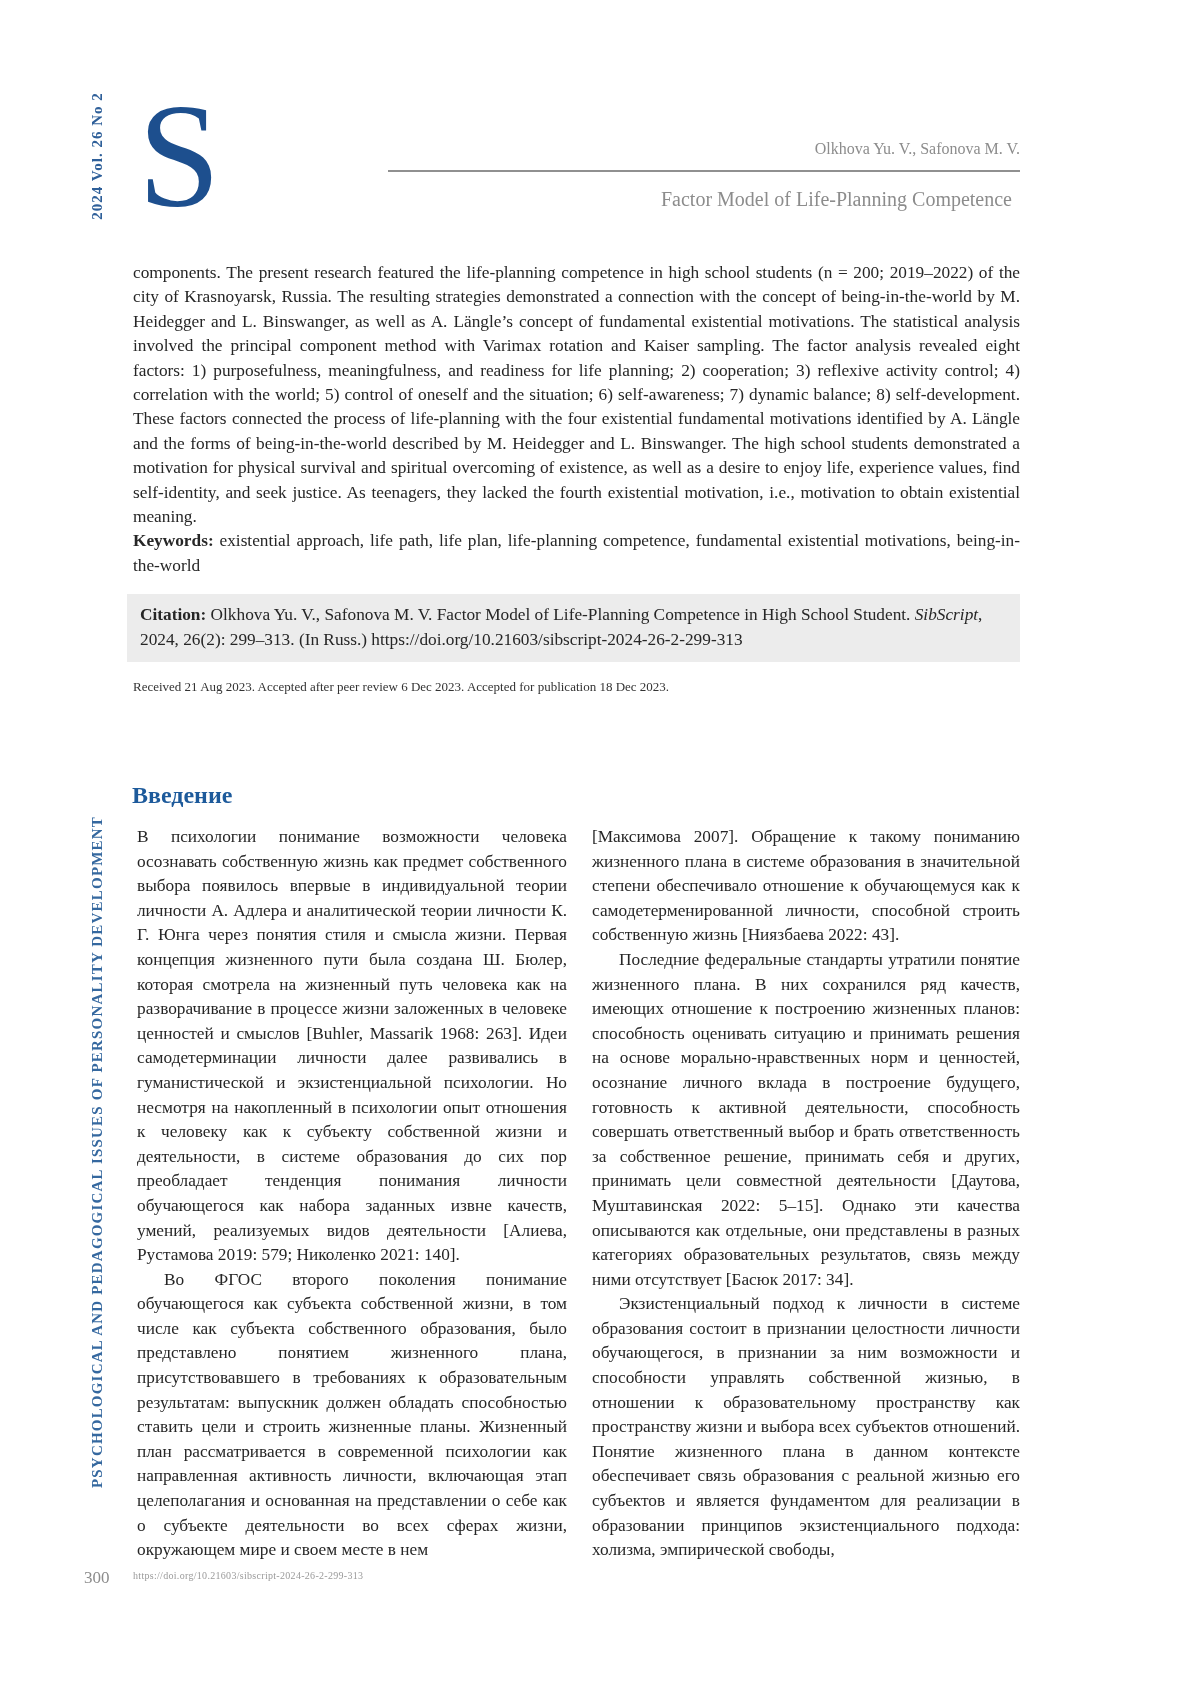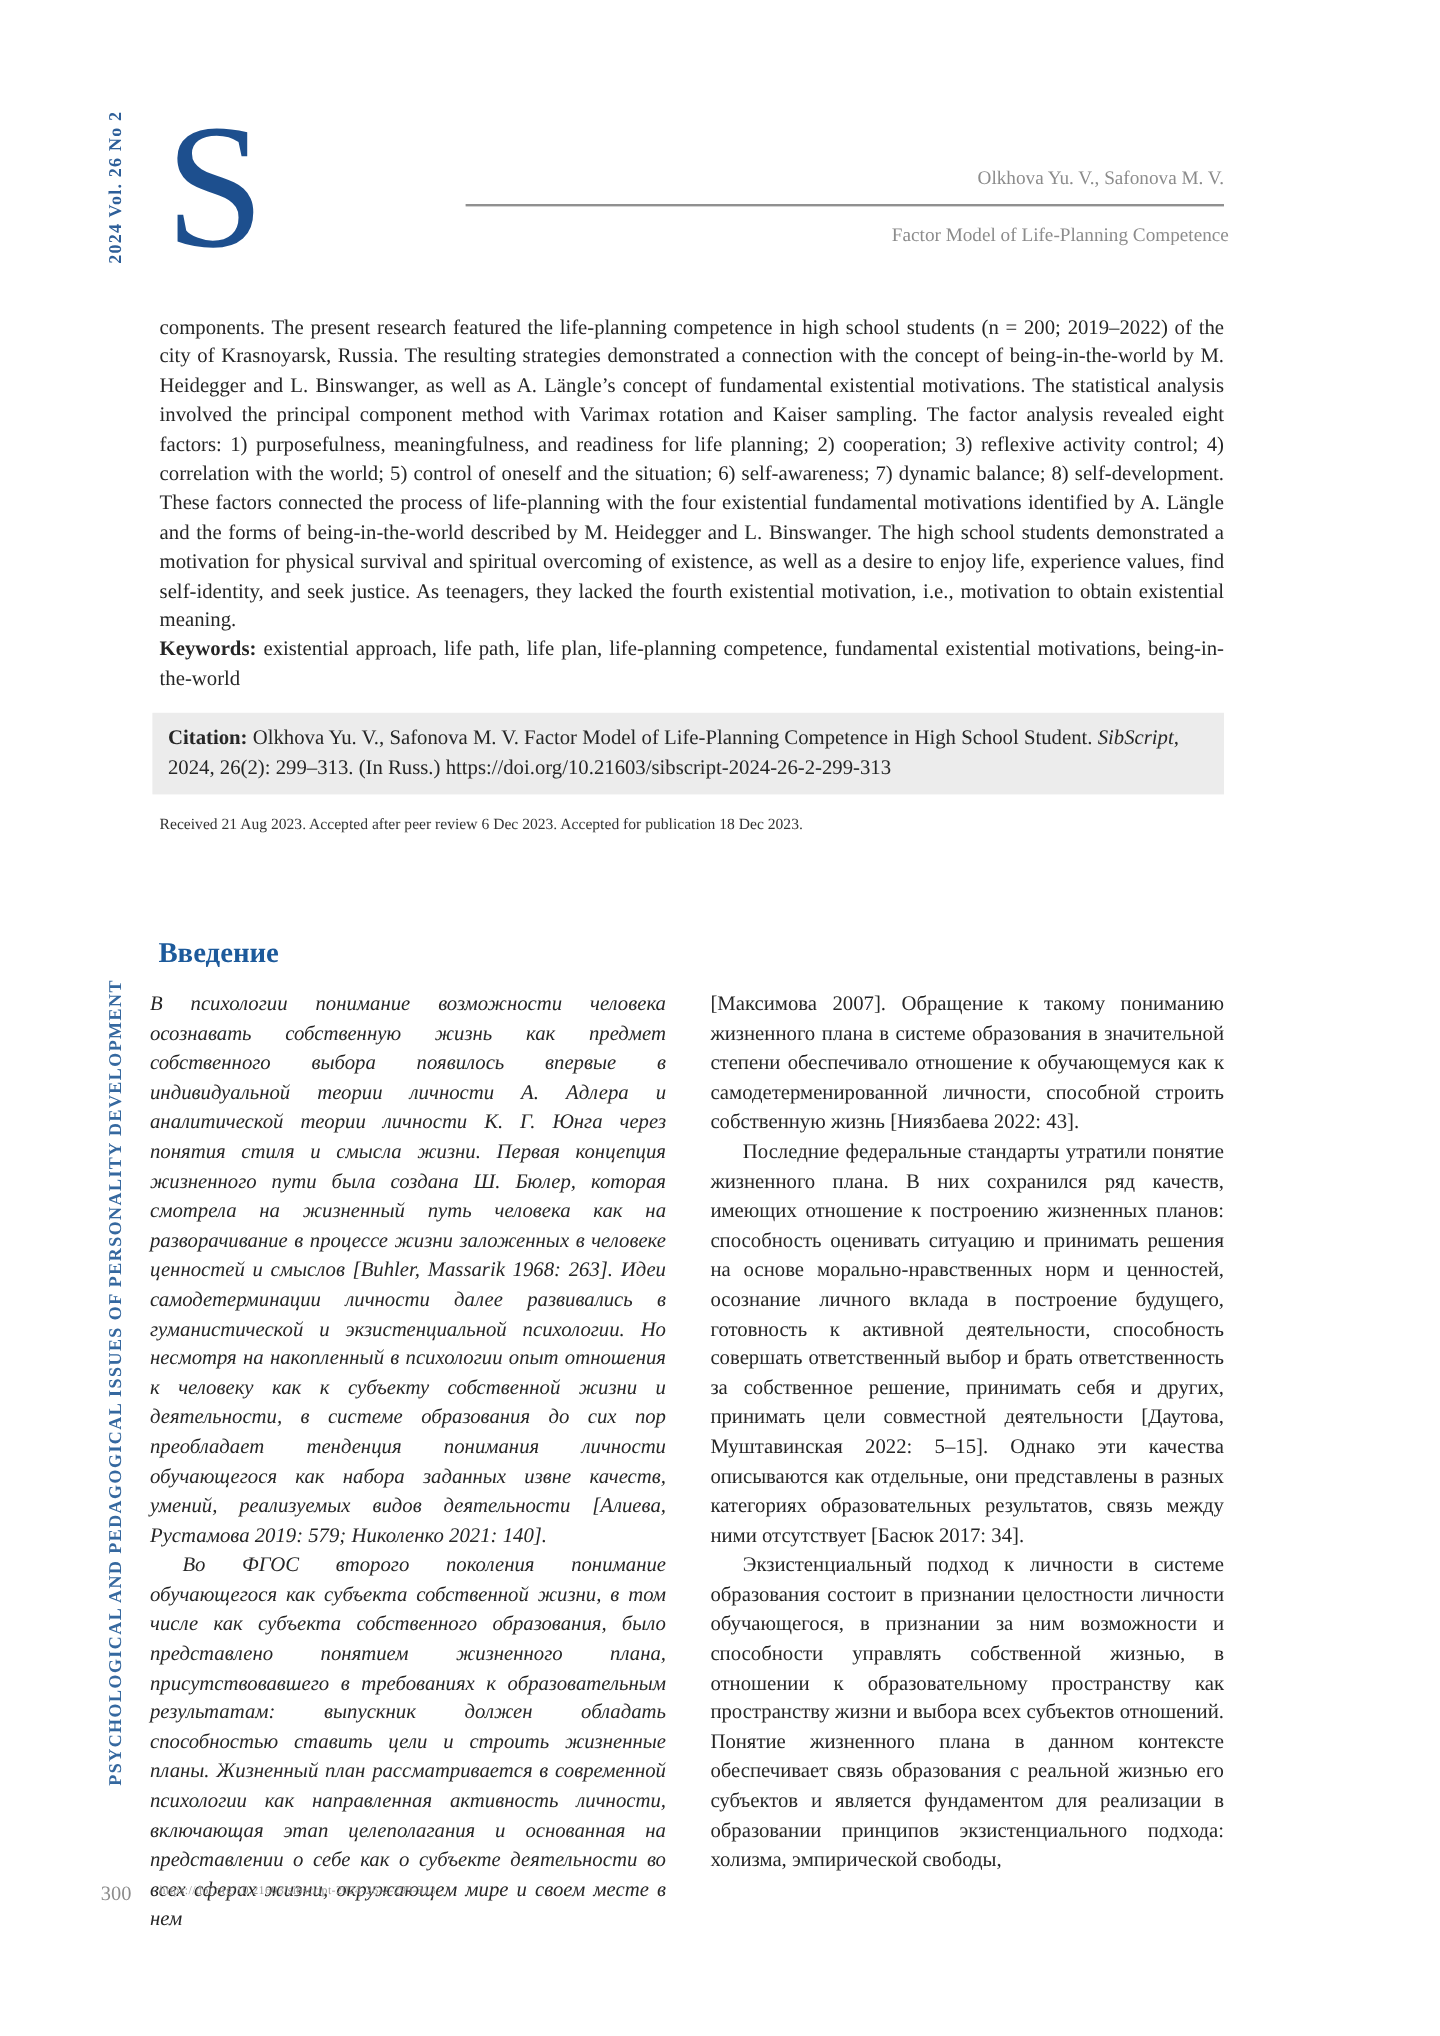--- a/index.html
+++ b/index.html
@@ -23,36 +23,36 @@
   }
   
   .logo { position:absolute; left:138px; top:88px; color:#1d4f8e; display:flex; align-items:flex-start; }
   .logo-s { font-size:148px; line-height:0.92; font-weight:normal; }
   .logo-col { display:flex; flex-direction:column; margin-left:-4px; }
   .logo-ib { font-size:62px; line-height:1; margin-top:14px; letter-spacing:2px; }
   .logo-cript { font-size:54px; line-height:1; margin-top:-4px; letter-spacing:2px; }
   
   .hdr-authors { position:absolute; right:180px; top:140px; color:#8c8c8c; font-size:16px; }
   .hdr-line { position:absolute; left:388px; top:170px; width:632px; border-top:2px solid #909090; }
-  .hdr-title { position:absolute; right:176px; top:188px; color:#8c8c8c; font-size:16px; }
+  .hdr-title { position:absolute; right:188px; top:188px; color:#8c8c8c; font-size:20px; }
   
   .abstract { position:absolute; left:133px; top:261px; width:887px; }
   .abstract p { margin:0; font-size:17.3px; line-height:24.4px; text-align:justify; hyphens:auto; -webkit-hyphens:auto; }
   
   .citation {
     position:absolute; left:127px; top:594px; width:893px; box-sizing:border-box;
     background:#ececec; padding:9px 10px 10px 13px;
   }
   .citation p { margin:0; font-size:17.3px; line-height:24.6px; }
   
   .dates { position:absolute; left:133px; top:679px; font-size:13px; color:#333333; }
   
   .intro-heading { position:absolute; left:132px; top:782px; font-size:24px; font-weight:bold; color:#1d5a9b; }
   .col { position:absolute; top:825px; }
-  .col-left  { left:125px; width:430px;font-style:italic; }
+  .col-left  { left:137px; width:430px; }
   .col-right { left:592px; width:428px; }
   .col p { margin:0; font-size:17.3px; line-height:24.6px; text-align:justify; hyphens:auto; -webkit-hyphens:auto; }
   .col p.indent { text-indent:27px; }
   
   .page-num { position:absolute; left:84px; top:1568px; font-size:17px; color:#8c8c8c; }
   .footer-doi { position:absolute; left:133px; top:1570px; font-size:10px; color:#9a9a9a; letter-spacing:0.3px; text-decoration:none; }
 </style>
 </head>
 <body>
 

